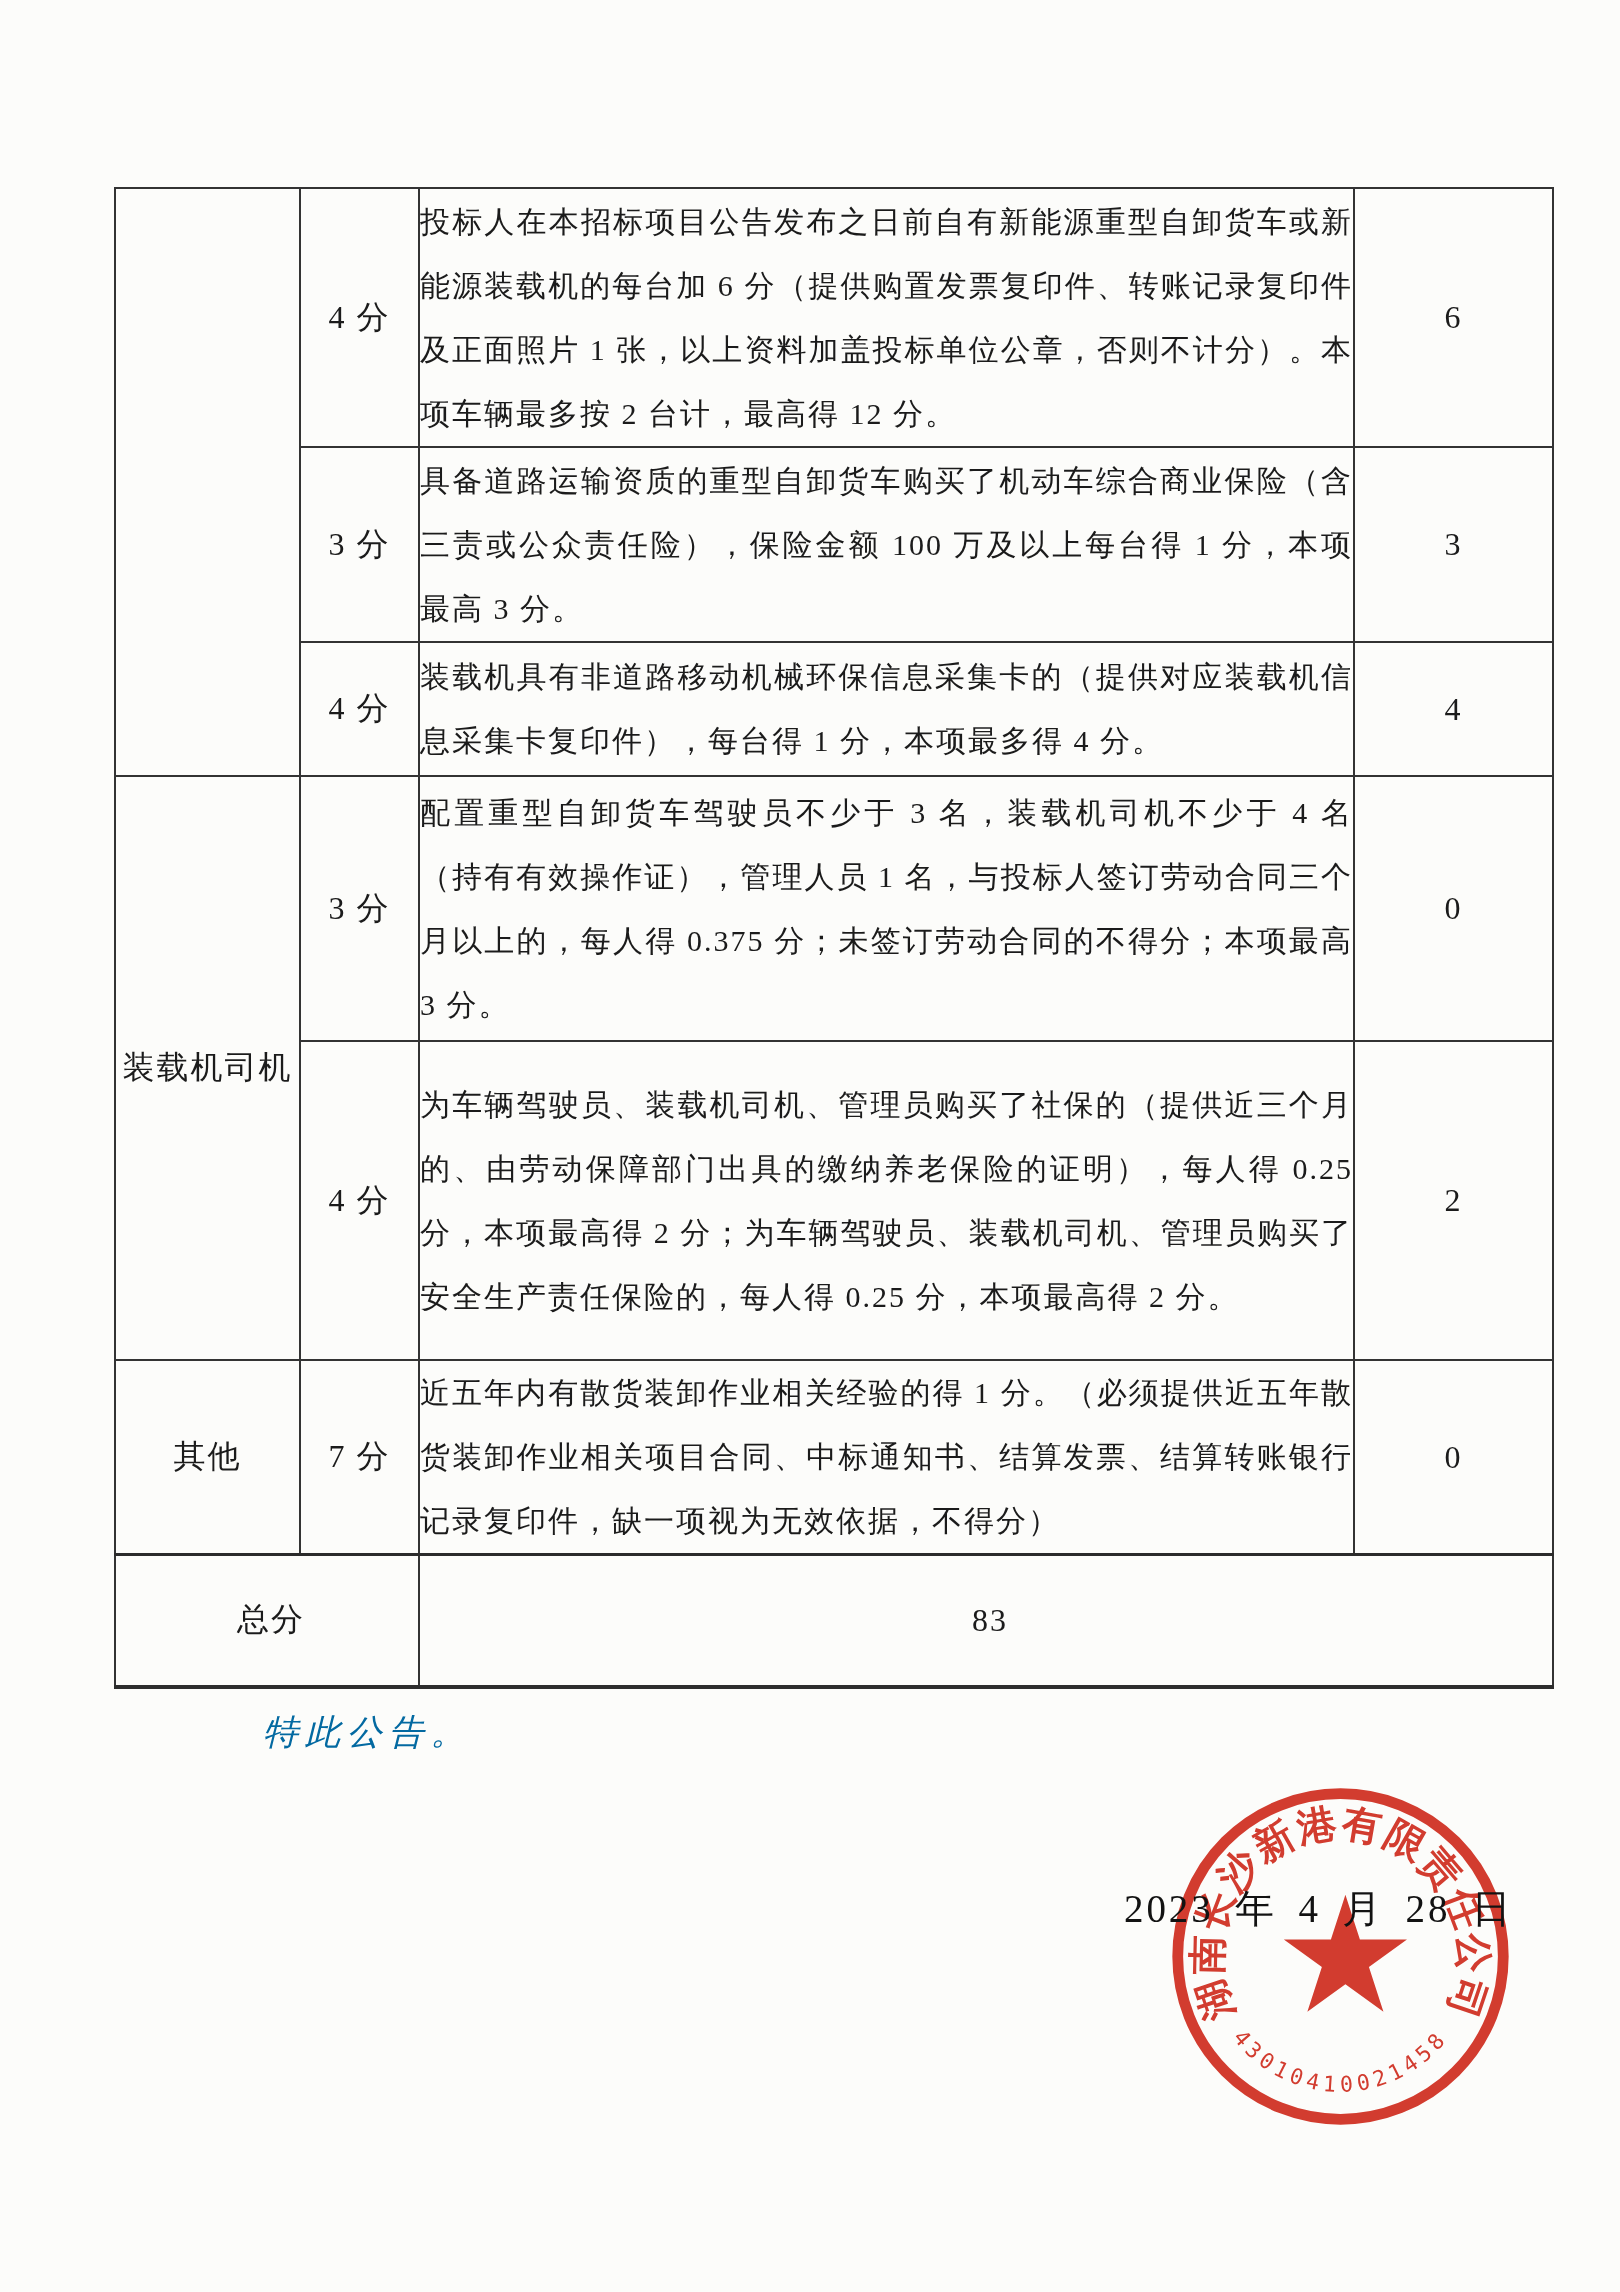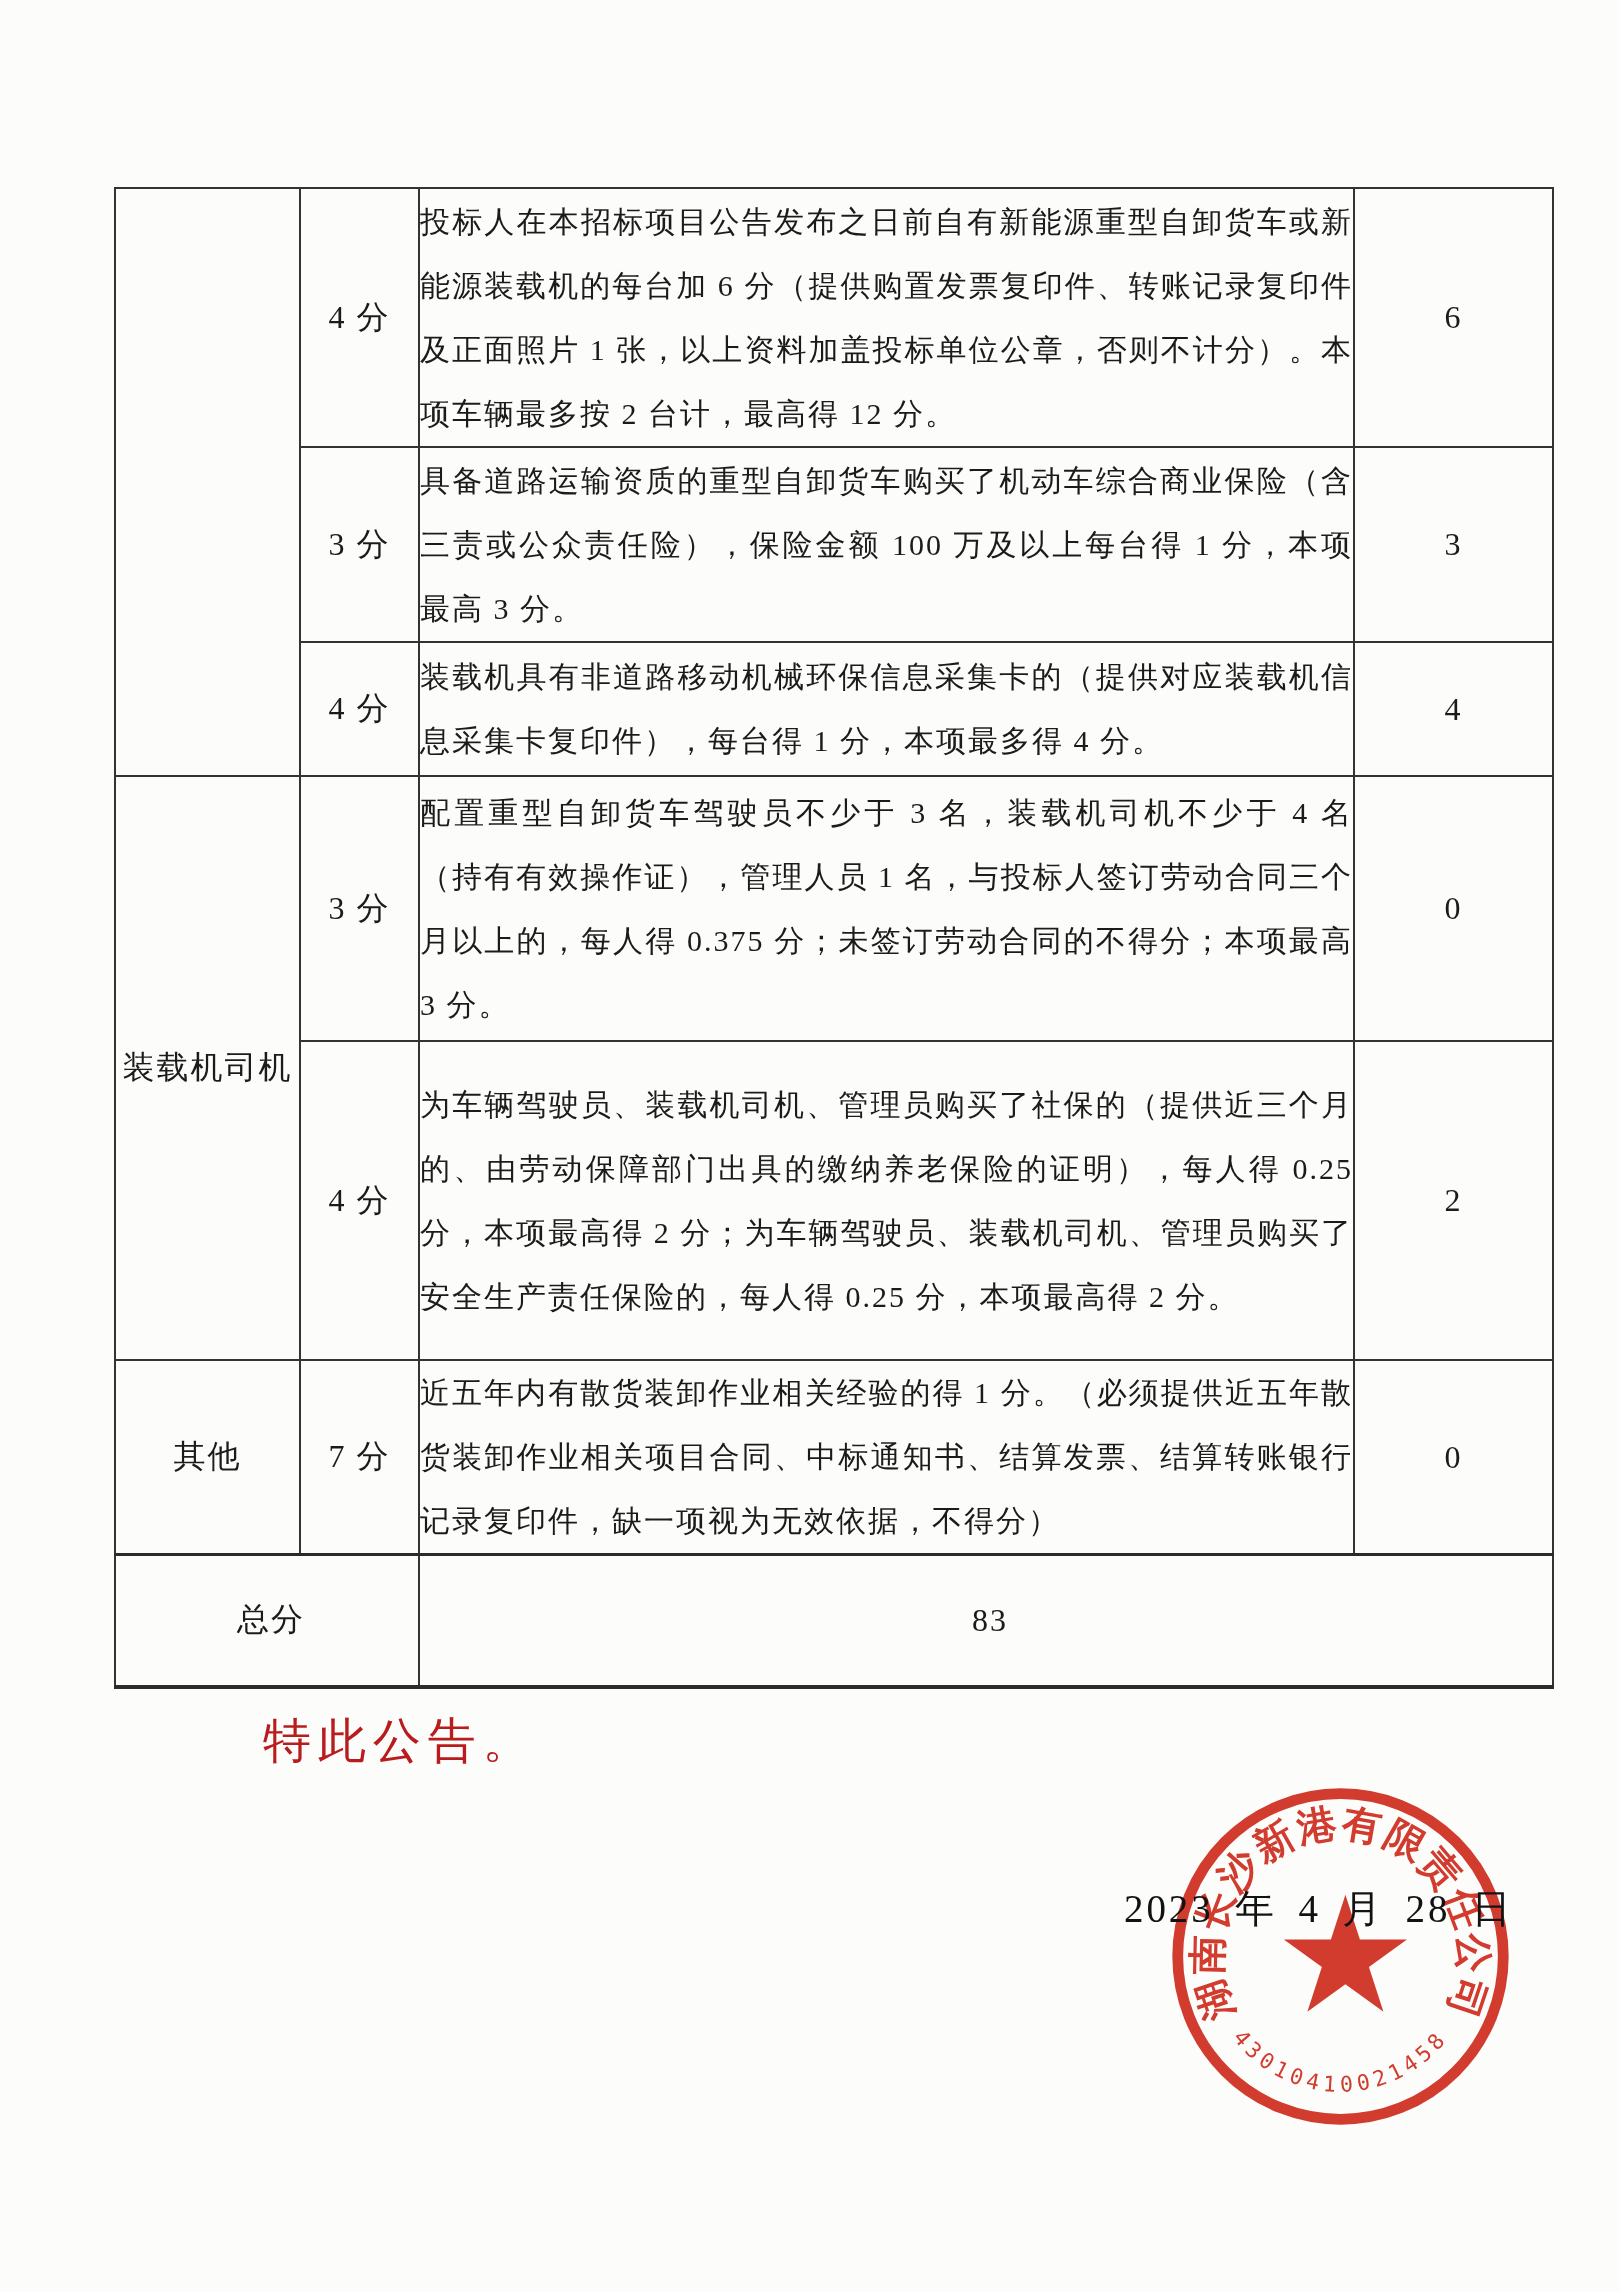--- a/index.html
+++ b/index.html
@@ -61,24 +61,25 @@
     text-align: justify;
     padding: 5.9px 16.7px 5.9px 18.6px;
   }
   tr.total-row td { border-top: 3.9px solid #2b2b2b; padding-left: 8px; }
 
   
   .closing-text {
     position: absolute;
     left: 263px;
     top: 1709px;
-    font-size: 48px;
+    font-size: 35px;
     letter-spacing: 6.9px;
-    color: #b91c1c;
+    color: #0369a1;
     z-index: 2;
+    font-style: italic;
   }
 
   
   .seal-svg {
     position: absolute;
     left: 1164px;
     top: 1780px;
     width: 353px;
     height: 353px;
     z-index: 1;

